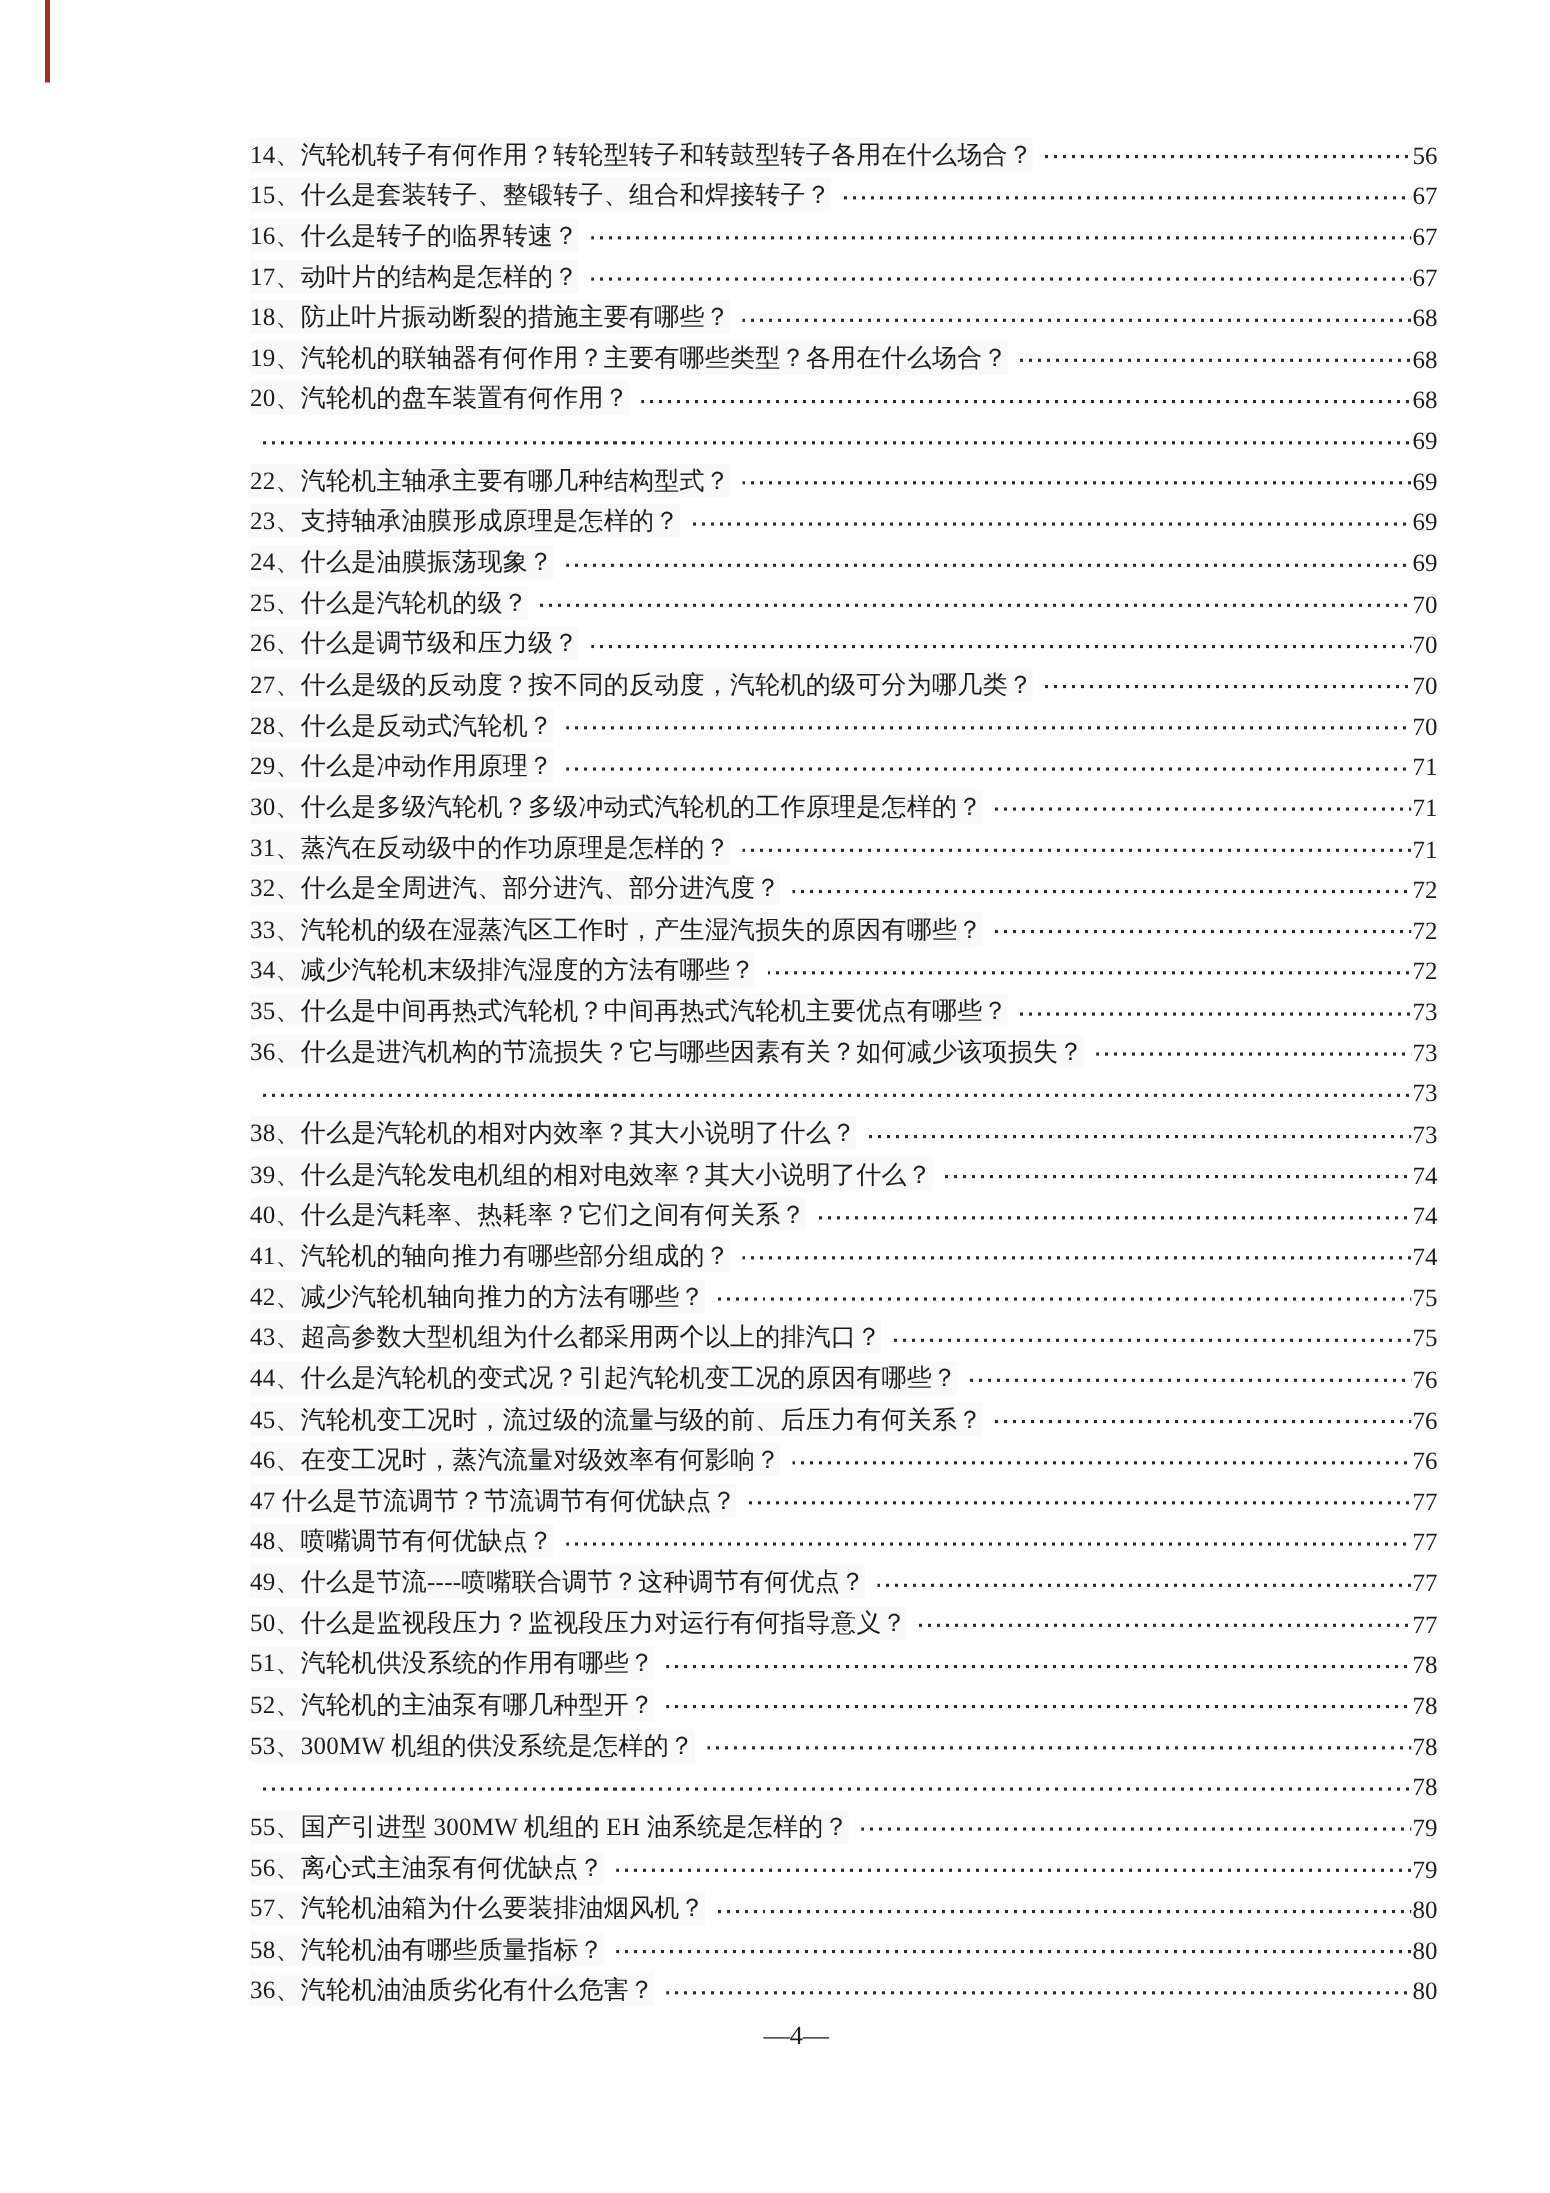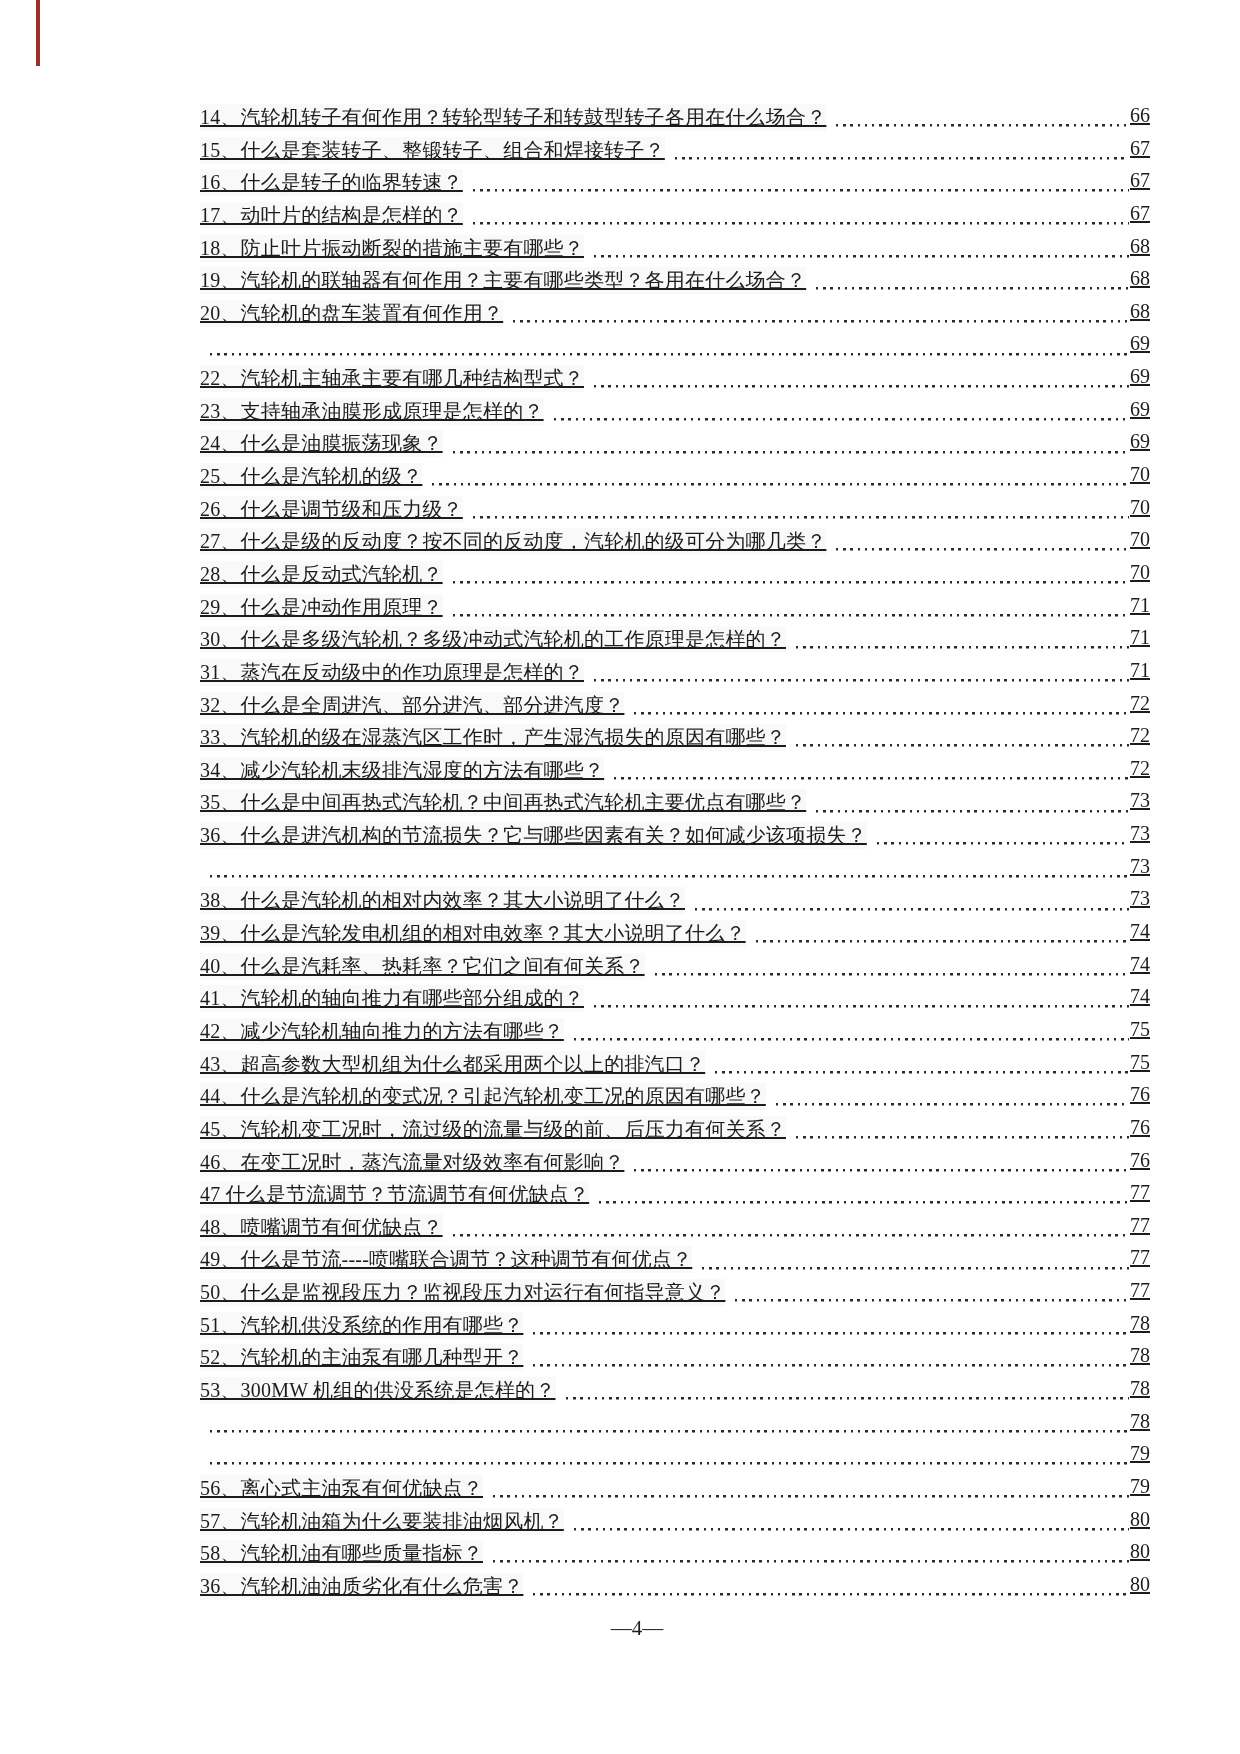--- a/index.html
+++ b/index.html
@@ -13,25 +13,24 @@
   }
   #artifact-line{
     position:absolute;left:36px;top:0;width:4px;height:66px;
     background:#a03026;
   }
   #toc-list{
     position:absolute;left:200px;top:104px;width:950px;
   }
   .toc-row{
     display:flex;
-    align-items:flex-start;
+    align-items:flex-end;
     height:32.65px;
     font-size:20px;
     white-space:nowrap;
-    text-decoration:underline;
   }
   .toc-label{
     flex:0 0 auto;
     background:rgba(0,0,0,0.025);
     letter-spacing:0.2px;
   }
   .dot-leader{
     flex:1 1 auto;
     align-self:stretch;
     margin:0 1px 0 10px;
@@ -52,21 +51,21 @@
 </style>
 </head>
 <body>
 
 <div id="artifact-line"></div>
 
 <div id="toc-list">
     <div class="toc-row">
       <span class="toc-label">14、汽轮机转子有何作用？转轮型转子和转鼓型转子各用在什么场合？</span>
       <span class="dot-leader"></span>
-      <span class="toc-page">66</span>
+      <span class="toc-page">56</span>
     </div>
     <div class="toc-row">
       <span class="toc-label">15、什么是套装转子、整锻转子、组合和焊接转子？</span>
       <span class="dot-leader"></span>
       <span class="toc-page">67</span>
     </div>
     <div class="toc-row">
       <span class="toc-label">16、什么是转子的临界转速？</span>
       <span class="dot-leader"></span>
       <span class="toc-page">67</span>
@@ -252,20 +251,21 @@
     <div class="toc-row">
       <span class="toc-label">53、300MW 机组的供没系统是怎样的？</span>
       <span class="dot-leader"></span>
       <span class="toc-page">78</span>
     </div>
     <div class="toc-row">
       <span class="dot-leader"></span>
       <span class="toc-page">78</span>
     </div>
     <div class="toc-row">
+      <span class="toc-label">55、国产引进型 300MW 机组的 EH 油系统是怎样的？</span>
       <span class="dot-leader"></span>
       <span class="toc-page">79</span>
     </div>
     <div class="toc-row">
       <span class="toc-label">56、离心式主油泵有何优缺点？</span>
       <span class="dot-leader"></span>
       <span class="toc-page">79</span>
     </div>
     <div class="toc-row">
       <span class="toc-label">57、汽轮机油箱为什么要装排油烟风机？</span>

